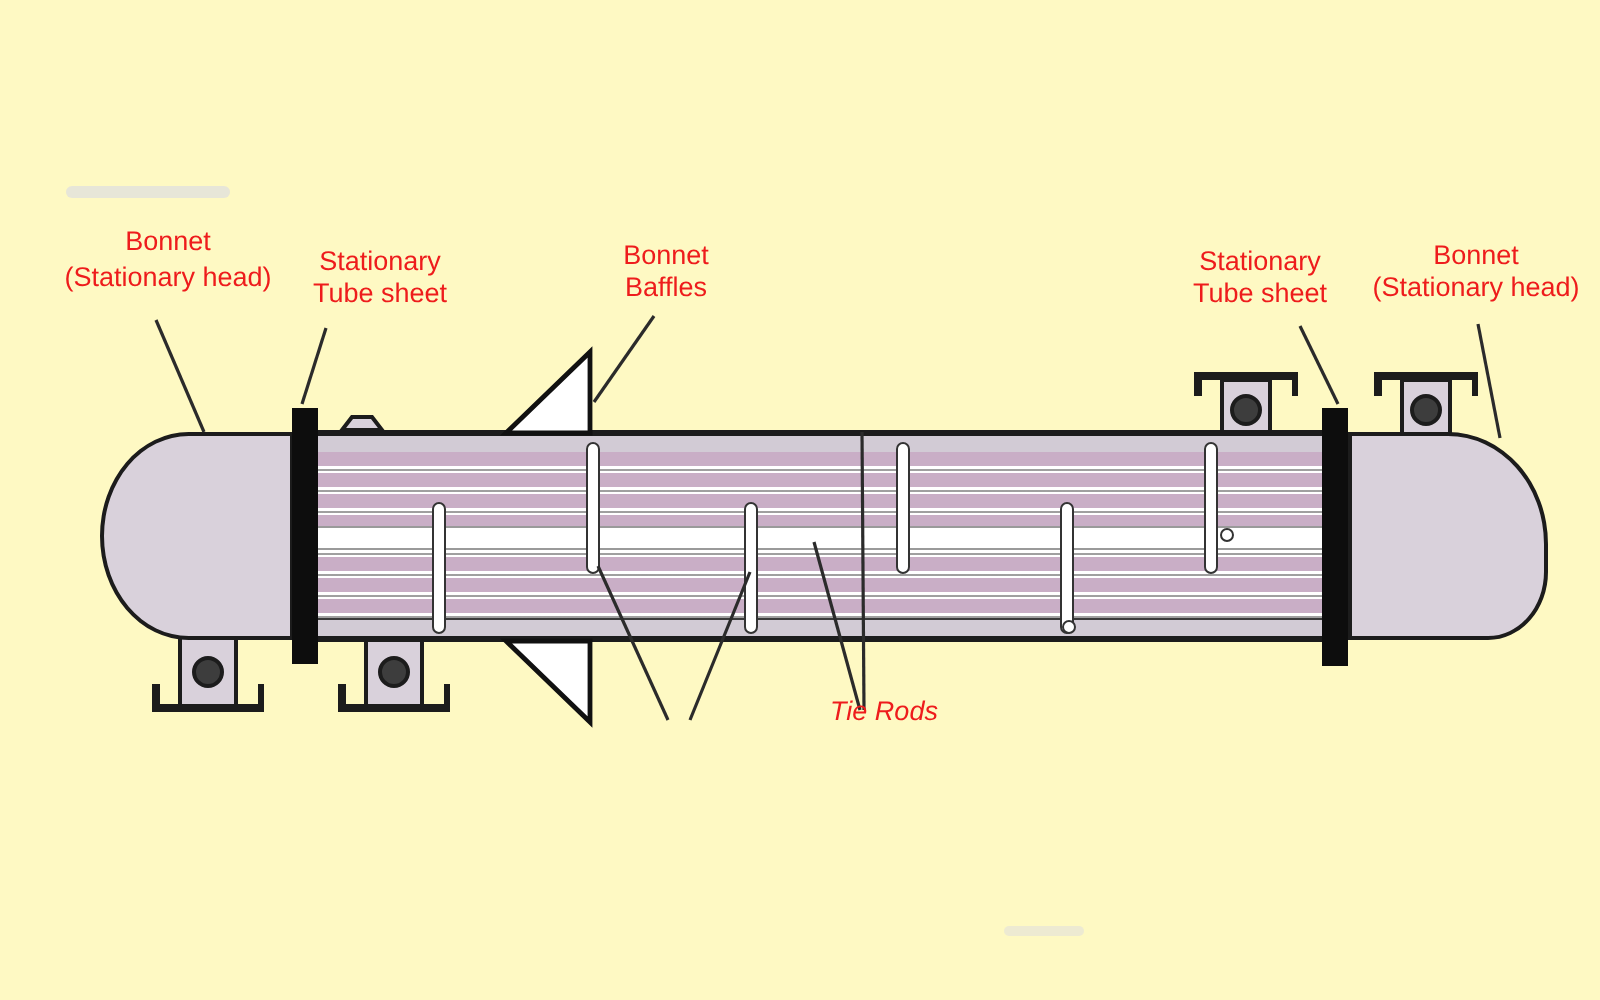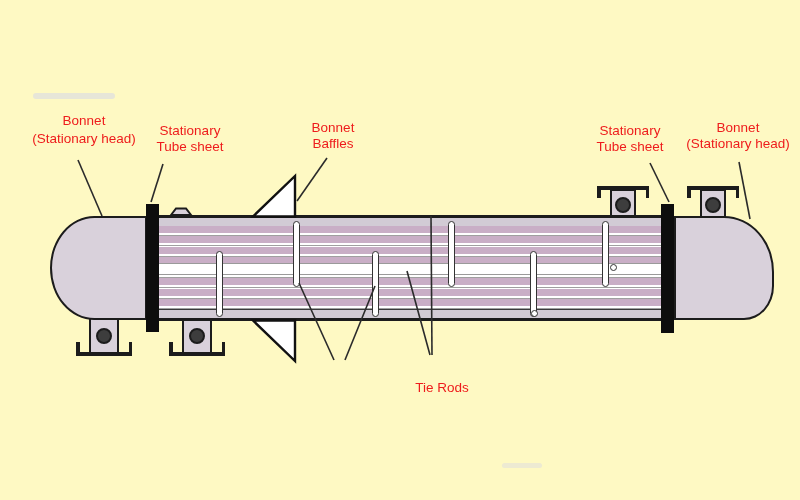--- a/index.html
+++ b/index.html
@@ -165,17 +165,17 @@
     <span>Baffles</span>
   </div>
   <div class="lbl" style="left:580px;top:123px;width:100px;">
     <span>Stationary</span>
     <span>Tube sheet</span>
   </div>
   <div class="lbl" style="left:673px;top:120px;width:130px;">
     <span>Bonnet</span>
     <span>(Stationary head)</span>
   </div>
-  <div class="lbl" style="left:391px;top:380px;width:102px;">
+  <div class="lbl" style="left:391px;top:348px;width:102px;font-style:italic;">
     <span>Tie Rods</span>
   </div>
 
 </div>
 
 </body></html>

